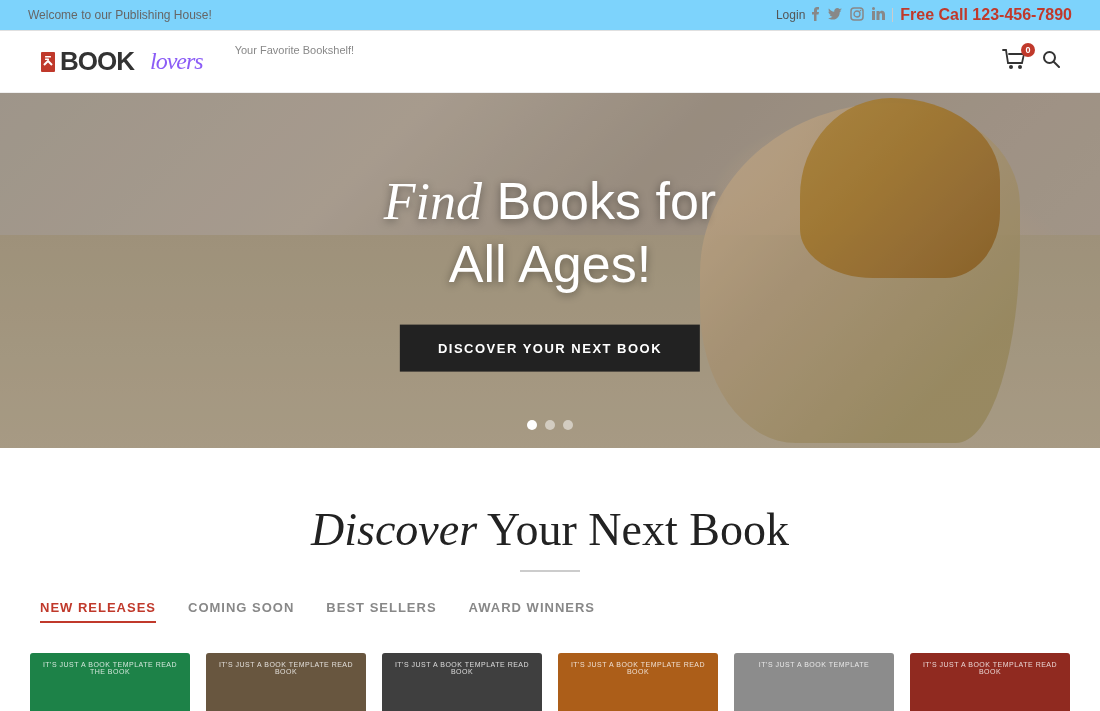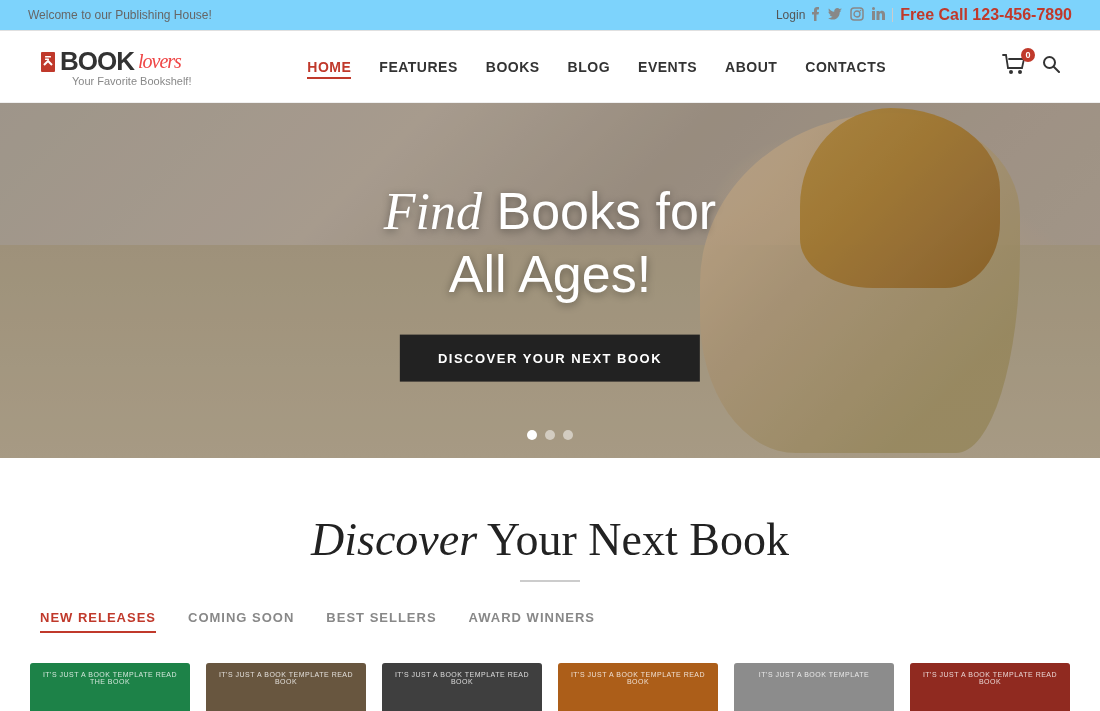--- a/index.html
+++ b/index.html
@@ -55,21 +55,20 @@
     .header {
       background: #fff;
       padding: 15px 40px;
       display: flex;
       align-items: center;
       justify-content: space-between;
       border-bottom: 1px solid #f0f0f0;
     }
     .logo {
       display: flex;
-      flex-direction: column;
     }
     .logo-text {
       display: flex;
       align-items: center;
       gap: 4px;
     }
     .logo-tagline {
       font-size: 11px;
       color: #888;
       margin-top: -2px;
@@ -337,34 +336,25 @@
   <div class="logo">
     <div class="logo-text">
 
       <svg width="16" height="22" viewBox="0 0 16 22" fill="none">
         <rect x="1" y="1" width="14" height="20" rx="1" fill="#c0392b"></rect>
         <path d="M4 14L8 10L12 14" fill="none" stroke="white" stroke-width="2"></path>
         <rect x="5" y="5" width="6" height="1.5" rx="0.5" fill="white"></rect>
         <rect x="5" y="7.5" width="4" height="1.5" rx="0.5" fill="white"></rect>
       </svg>
       <span style="font-size:26px;font-weight:900;color:#333;text-transform:uppercase;letter-spacing:-1px;font-family:Arial,sans-serif;">BOOK</span>
-        <span style="font-size:20px;font-weight:400;color:#ef4444;font-style:italic;letter-spacing:-1px;font-family:Georgia,serif;">lovers</span>
+        <span style="font-size:24px;font-weight:400;color:#8b5cf6;font-style:italic;letter-spacing:-1px;font-family:Georgia,serif;margin-left:12px;">lovers</span>
     </div>
     <div class="logo-tagline">Your Favorite Bookshelf!</div>
   </div>
 
-  <nav class="nav">
-    <a class="nav-item active">HOME</a>
-    <a class="nav-item">FEATURES</a>
-    <a class="nav-item">BOOKS</a>
-    <a class="nav-item">BLOG</a>
-    <a class="nav-item">EVENTS</a>
-    <a class="nav-item">ABOUT</a>
-    <a class="nav-item">CONTACTS</a>
-  </nav>
 
   <div class="nav-right">
     <div class="cart-icon-wrap">
       <svg width="26" height="22" viewBox="0 0 26 22" fill="none">
         <path d="M1 1H4L6 14H20L22 5H7" stroke="#333" stroke-width="1.8" stroke-linecap="round" fill="none"></path>
         <circle cx="9" cy="18" r="2" fill="#333"></circle>
         <circle cx="18" cy="18" r="2" fill="#333"></circle>
       </svg>
       <div class="cart-badge">0</div>
     </div>

